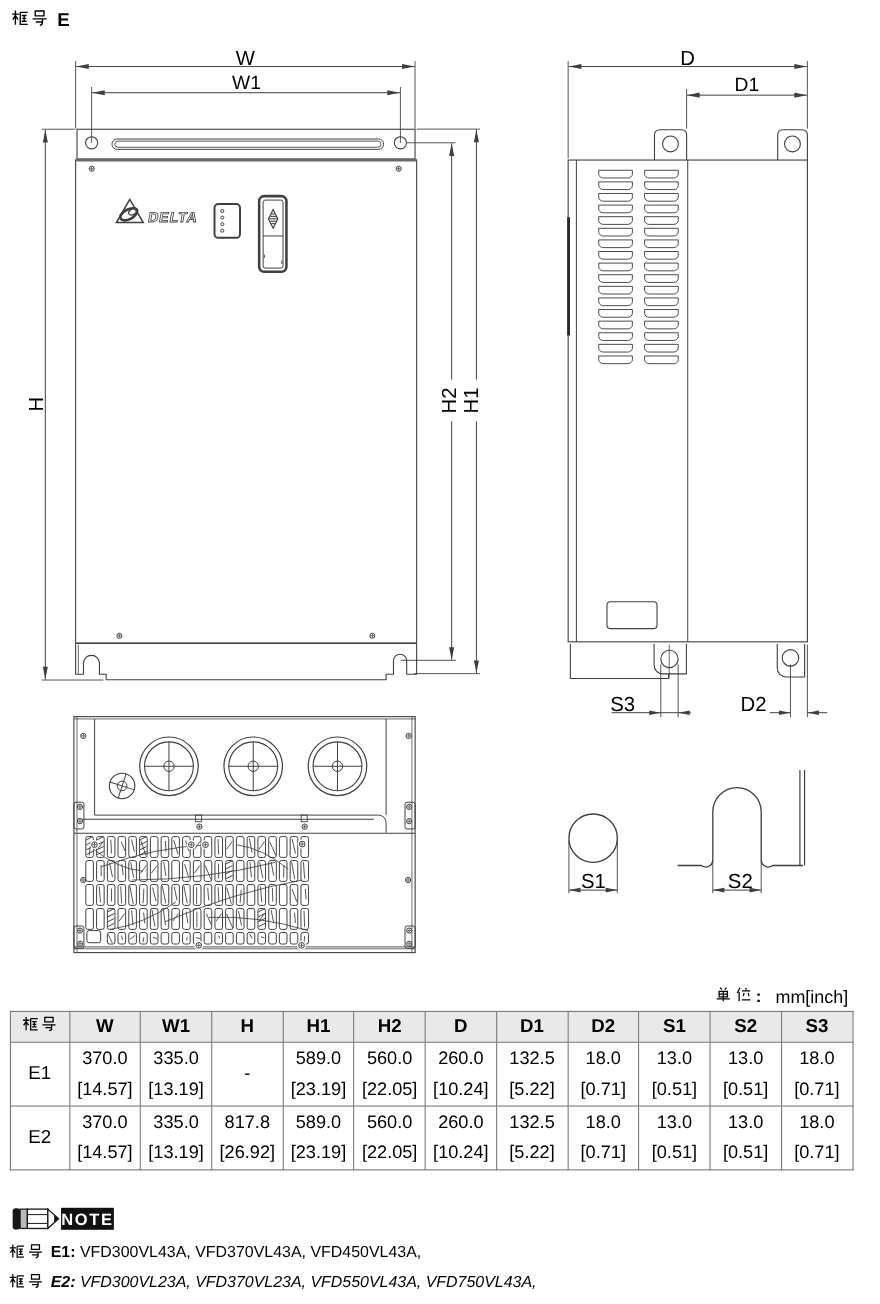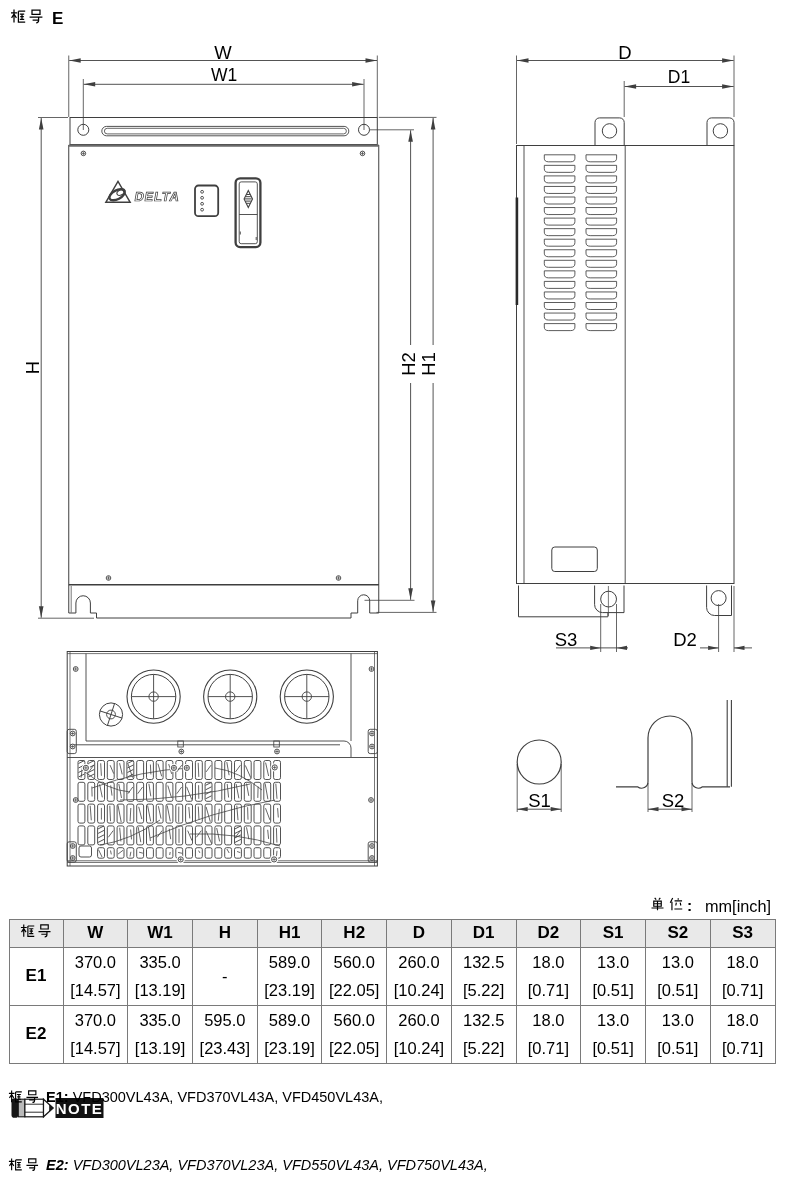--- a/index.html
+++ b/index.html
@@ -3,21 +3,21 @@
 <meta charset="utf-8">
 <style>
 html,body { margin:0; padding:0; background:#fff; }
 body { width:800px; height:1185px; position:relative; font-family:"Liberation Sans",sans-serif; color:#000; }
 #draw { position:absolute; left:0; top:0; }
 #dimtable { position:absolute; left:8.5px; top:918.5px; width:767px; border-collapse:collapse; table-layout:fixed; }
 #dimtable th, #dimtable td { border:1px solid #7a7a7a; text-align:center; padding:0; vertical-align:middle; }
 #dimtable th { background:#e9e9e9; height:27px; font-size:17px; font-weight:bold; }
 #dimtable td { height:56px; font-size:16.5px; }
 #dimtable col.c0 { width:54px; }
-#dimtable .fr { font-weight:bold; font-size:17px; }
+#dimtable .fr { font-weight:normal; font-size:17px; }
 #dimtable .v { line-height:28.5px; }
 .noteline { position:absolute; font-size:14.5px; white-space:nowrap; }
 </style>
 </head>
 <body>
 
 <svg id="draw" width="800" height="1185" viewBox="0 0 800 1185">
 <defs>
 <symbol id="g-kuang" viewBox="0 0 16 16">
         <path d="M4,1.6 V14.6 M1,4.8 H7.2 M4,6 L1.6,9.8 M4,6 L6.4,9.8 M8.4,3.2 H15.2 M8.4,3.2 V14.2 H15.2 M9.8,6.1 H14.2 M9.8,11.3 H14.2 M12,6.1 V11.3 M10.2,8.7 H13.8" stroke="#000" stroke-width="1.25" fill="none"></path>
@@ -828,22 +828,22 @@
         <td class="fr">E2</td>
         <td>
           <div class="v">370.0</div>
           <div class="v">[14.57]</div>
         </td>
         <td>
           <div class="v">335.0</div>
           <div class="v">[13.19]</div>
         </td>
         <td>
-          <div class="v">595.0</div>
-          <div class="v">[23.43]</div>
+          <div class="v">817.8</div>
+          <div class="v">[26.92]</div>
         </td>
         <td>
           <div class="v">589.0</div>
           <div class="v">[23.19]</div>
         </td>
         <td>
           <div class="v">560.0</div>
           <div class="v">[22.05]</div>
         </td>
         <td>
@@ -867,21 +867,21 @@
           <div class="v">[0.51]</div>
         </td>
         <td>
           <div class="v">18.0</div>
           <div class="v">[0.71]</div>
         </td>
       </tr>
 </tbody>
   </table>
 
-<div class="noteline" style="left:8px; top:1089px;"><svg width="34" height="15" viewBox="0 0 34 15" style="vertical-align:-2px">
+<div class="noteline" style="left:8px; top:1130px;"><svg width="34" height="15" viewBox="0 0 34 15" style="vertical-align:-2px">
       <use href="#g-kuang" x="0" y="0" width="14.5" height="14.5"></use>
       <use href="#g-hao" x="17" y="0" width="14.5" height="14.5"></use>
     </svg> <b>E1:</b> VFD300VL43A, VFD370VL43A, VFD450VL43A,</div>
 
 <div class="noteline" style="left:8px; top:1156.5px;font-style:italic;"><svg width="34" height="15" viewBox="0 0 34 15" style="vertical-align:-2px">
       <use href="#g-kuang" x="0" y="0" width="14.5" height="14.5"></use>
       <use href="#g-hao" x="17" y="0" width="14.5" height="14.5"></use>
     </svg> <b>E2:</b> VFD300VL23A, VFD370VL23A, VFD550VL43A, VFD750VL43A,</div>
 
 </body></html>

